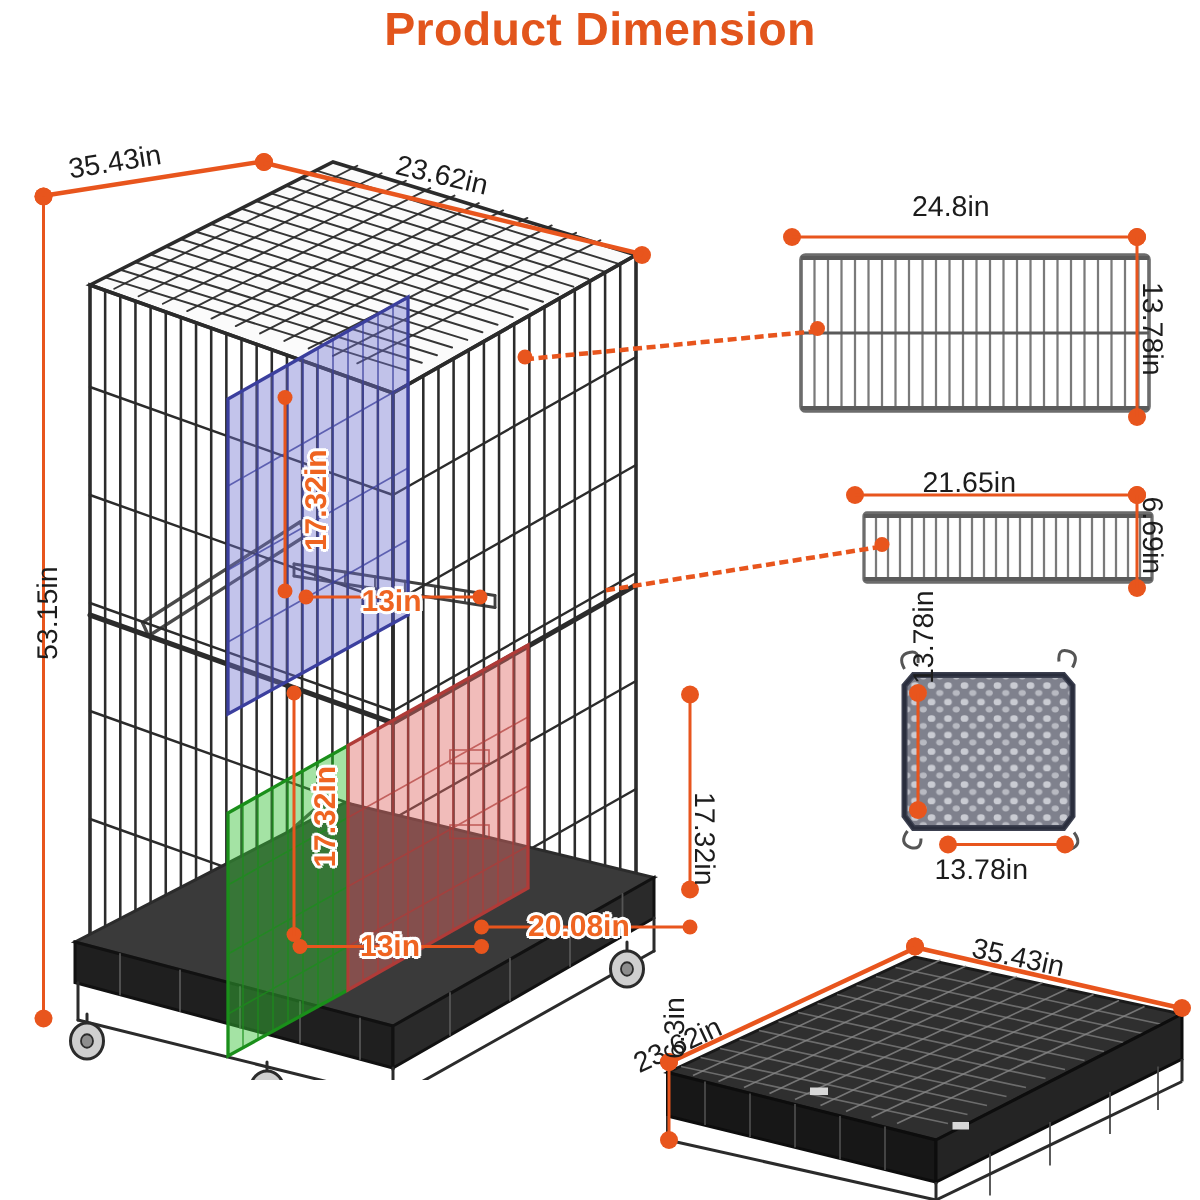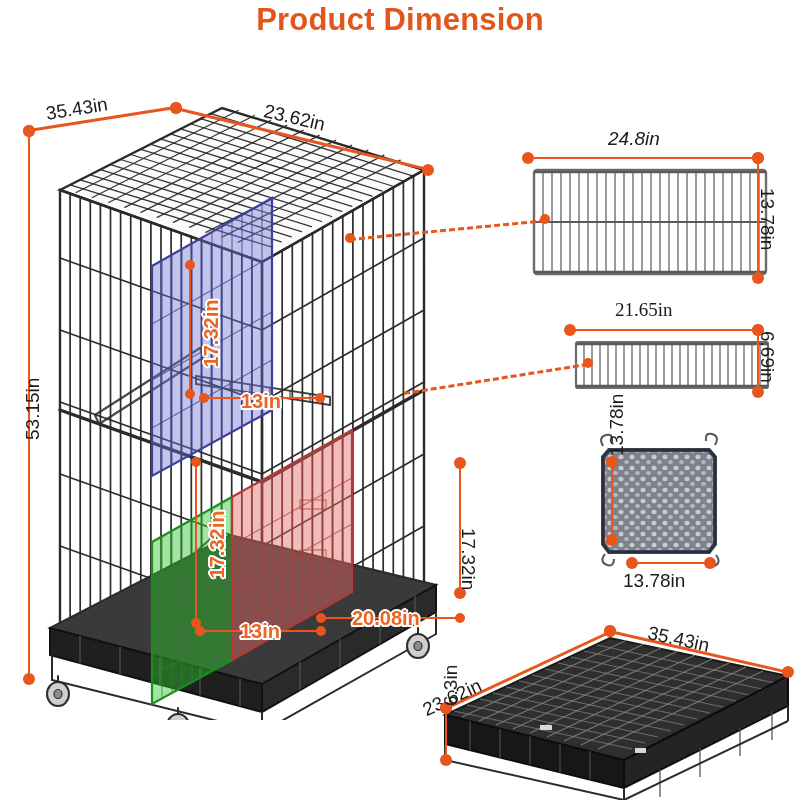--- a/index.html
+++ b/index.html
@@ -374,21 +374,21 @@
     <line x1="229" y1="5" x2="229" y2="107"></line>
   </g>
   <line x1="4" y1="56" x2="236" y2="56" stroke="#5a5a5a" stroke-width="2"></line>
   <line x1="4" y1="6" x2="236" y2="6" stroke="#5a5a5a" stroke-width="2.6"></line>
   <line x1="4" y1="106" x2="236" y2="106" stroke="#5a5a5a" stroke-width="2.6"></line>
 </svg>
 
 <div class="dot" style="left:528px;top:158px;"></div>
 <div class="dot" style="left:758px;top:158px;"></div>
 <div class="dimline h" style="left:528px;top:157px;width:230px;"></div>
-<div class="lbl" style="left:608px;top:128px;font-style:italic;">24.8in</div>
+<div class="lbl" style="left:608px;top:128px;">24.8in</div>
 
 <div class="dot" style="left:758px;top:158px;"></div>
 <div class="dot" style="left:758px;top:278px;"></div>
 <div class="dimline v" style="left:757px;top:158px;height:120px;"></div>
 <div class="lbl v" style="left:778px;top:188px;transform:rotate(90deg);">13.78in</div>
 
 <div class="dashed" style="left:350px;top:238px;width:196px;transform:rotate(-5.5deg);"></div>
 <div class="dot sm" style="left:545px;top:219px;"></div>
 <div class="dot sm" style="left:350px;top:238px;"></div>
 
@@ -419,21 +419,21 @@
       <line x1="179" y1="4" x2="179" y2="48"></line>
     <line x1="187" y1="4" x2="187" y2="48"></line>
   </g>
   <line x1="3" y1="5" x2="195" y2="5" stroke="#5a5a5a" stroke-width="2.6"></line>
   <line x1="3" y1="47" x2="195" y2="47" stroke="#5a5a5a" stroke-width="2.6"></line>
 </svg>
 
 <div class="dot" style="left:570px;top:330px;"></div>
 <div class="dot" style="left:758px;top:330px;"></div>
 <div class="dimline h" style="left:570px;top:329px;width:188px;"></div>
-<div class="lbl" style="left:615px;top:299px;font-family:Liberation Serif, serif;">21.65in</div>
+<div class="lbl" style="left:615px;top:312px;">21.65in</div>
 
 <div class="dot" style="left:758px;top:330px;"></div>
 <div class="dot" style="left:758px;top:392px;"></div>
 <div class="dimline v" style="left:757px;top:330px;height:62px;"></div>
 <div class="lbl v" style="left:778px;top:331px;transform:rotate(90deg);">6.69in</div>
 
 <div class="dashed" style="left:404px;top:392px;width:186px;transform:rotate(-9deg);"></div>
 <div class="dot sm" style="left:588px;top:363px;"></div>
 
 <svg class="abs" style="left:585px;top:432px;width:152px;height:138px;" viewBox="0 0 152 138">

